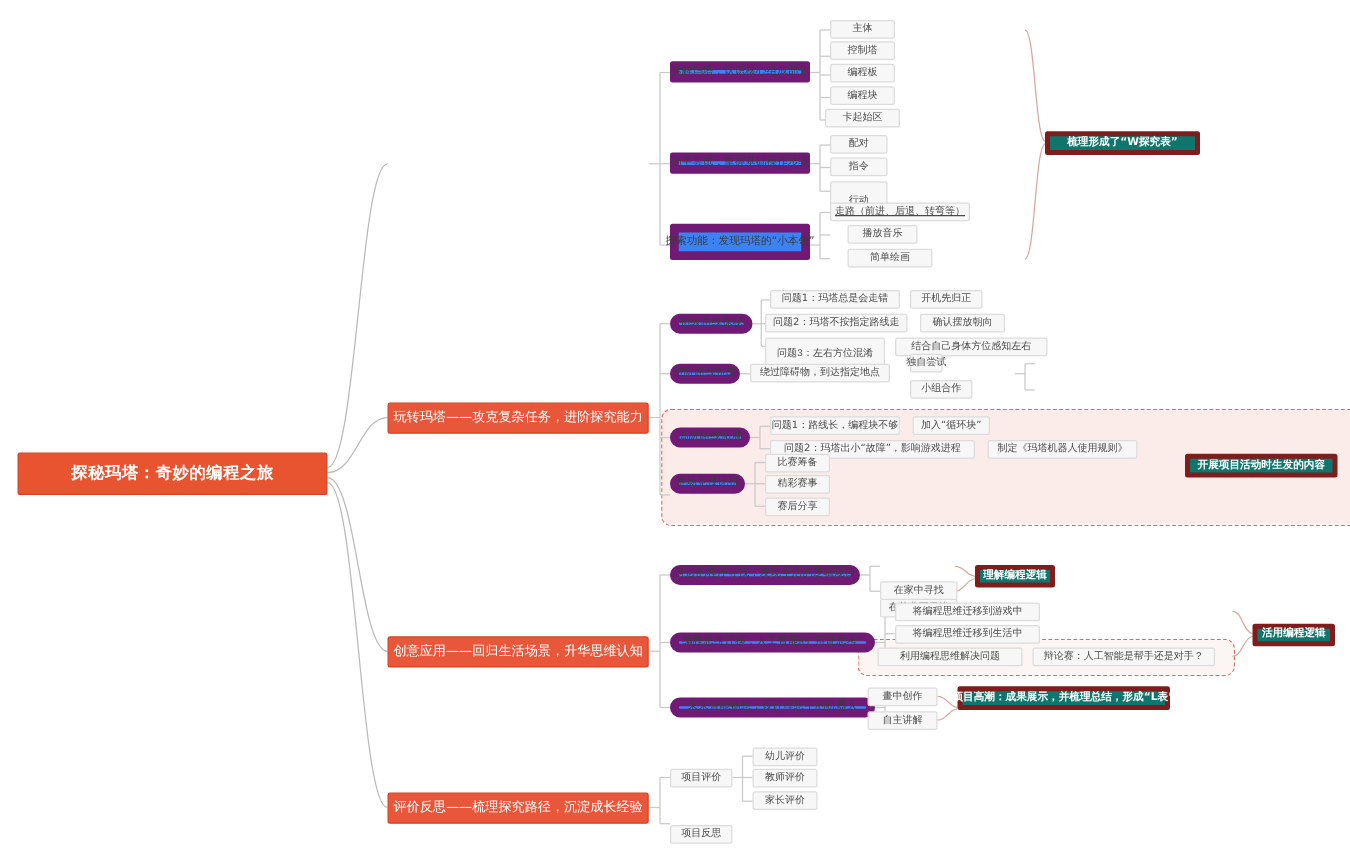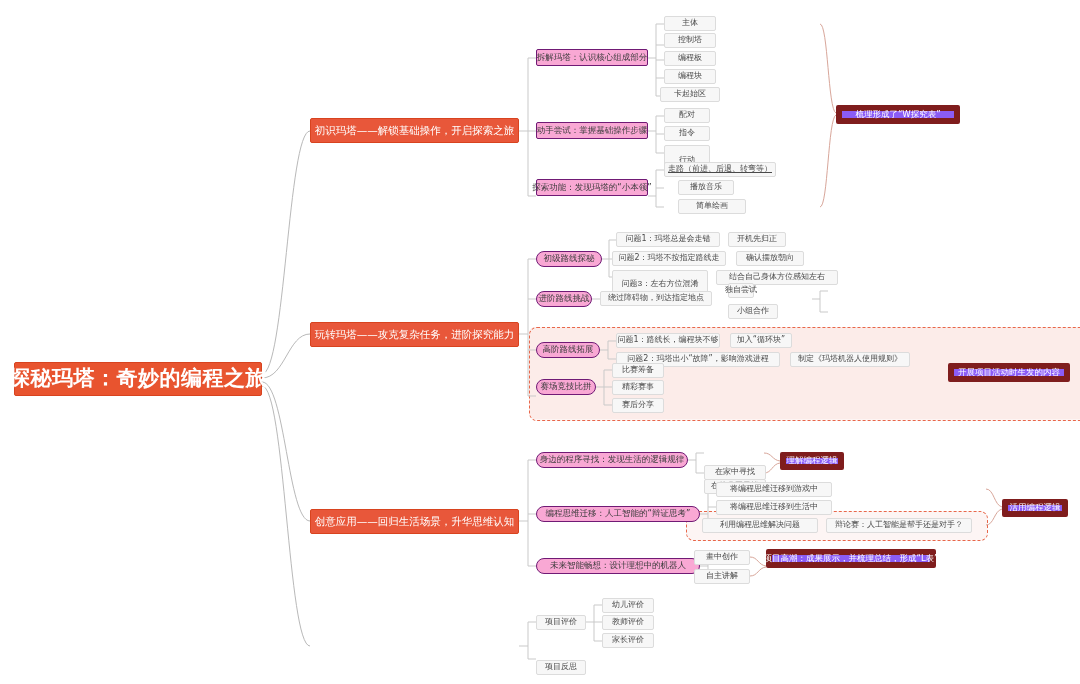--- a/index.html
+++ b/index.html
@@ -4,35 +4,35 @@
 <style>
   html,body{margin:0;padding:0;background:#ffffff;}
   body{font-family:"DejaVu Sans","Liberation Sans",sans-serif;}
   #canvas{position:relative;width:1080px;height:684px;background:#fff;overflow:hidden;}
   #wires{position:absolute;left:0;top:0;width:1080px;height:684px;pointer-events:none;}
 
   .node{position:absolute;box-sizing:border-box;display:flex;align-items:center;justify-content:center;
         text-align:center;line-height:1.1;white-space:nowrap;}
 
   
-  .root{background:#e8542f;border:1px solid #d8431f;color:#ffffff;font-size:21px;font-weight:bold;
+  .root{background:#e8542f;border:1px solid #d8431f;color:#ffffff;font-size:13px;font-weight:bold;
         letter-spacing:.5px;border-radius:2px;}
 
   
   .lvl1{background:#e8573a;border:1px solid #d8431f;color:#ffffff;font-size:10.5px;border-radius:2px;}
 
   
-  .lvl2{background:#f9a8d4;border:1px solid #701a75;color:#3b3b3b;font-size:8.5px;border-radius:9px;}
+  .lvl2{background:#3b82f6;border:7px solid #701a75;color:#3b3b3b;font-size:8.5px;border-radius:9px;}
   .lvl2.sq{border-radius:2px;}
 
   
   .lvl3{background:#f7f7f7;border:1px solid #dcdcdc;color:#4a4a4a;font-size:8px;border-radius:2px;}
 
   
-  .callout{background:#8b5cf6;border:6px solid #7f1d1d;color:#ffffff;font-size:8.5px;border-radius:2px;}
+  .callout{background:#0f766e;border:4px solid #7f1d1d;color:#ffffff;font-size:8.5px;border-radius:2px;font-weight:bold;}
 
   
   .dashed{position:absolute;border:1.2px dashed #e8674a;border-radius:8px;background:rgba(250,233,230,.45);}
   .solidfill{position:absolute;background:#fdeeeb;border-radius:6px;}
 </style>
 </head>
 <body>
 
 <div id="canvas">
 
@@ -148,35 +148,34 @@
       <path d="M586,622 L594,622"></path>
       <path d="M594,605 L594,641"></path>
       <path d="M594,605 L602,605"></path>
         <path d="M594,622 L602,622"></path>
         <path d="M594,641 L602,641"></path>
     </g>
   </svg>
 
   <div class="node root" style="left:14px;top:362px;width:248px;height:34px;">探秘玛塔：奇妙的编程之旅</div>
 
-  <div class="node lvl1" style="left:310px;top:118px;width:209px;height:25px;">初识玛塔——解锁基础操作，开启探索之旅</div>
 
   <div class="node lvl2 sq" style="left:536px;top:49px;width:112px;height:17px;">拆解玛塔：认识核心组成部分</div>
   <div class="node lvl3" style="left:664px;top:16px;width:52px;height:15px;">主体</div>
   <div class="node lvl3" style="left:664px;top:33px;width:52px;height:15px;">控制塔</div>
   <div class="node lvl3" style="left:664px;top:51px;width:52px;height:15px;">编程板</div>
   <div class="node lvl3" style="left:664px;top:69px;width:52px;height:15px;">编程块</div>
   <div class="node lvl3" style="left:660px;top:87px;width:60px;height:15px;">卡起始区</div>
 
   <div class="node lvl2 sq" style="left:536px;top:122px;width:112px;height:17px;">动手尝试：掌握基础操作步骤</div>
   <div class="node lvl3" style="left:664px;top:108px;width:46px;height:15px;">配对</div>
   <div class="node lvl3" style="left:664px;top:126px;width:46px;height:15px;">指令</div>
   <div class="node lvl3" style="left:664px;top:145px;width:46px;height:30px;">行动</div>
 
-  <div class="node lvl2 sq" style="left:536px;top:179px;width:112px;height:17px;">探索功能：发现玛塔的“小本领”</div>
+  <div class="node lvl2 sq" style="left:536px;top:179px;width:112px;height:29px;">探索功能：发现玛塔的“小本领”</div>
   <div class="node lvl3" style="left:664px;top:162px;width:112px;height:15px;text-decoration:underline;">走路（前进、后退、转弯等）</div>
   <div class="node lvl3" style="left:678px;top:180px;width:56px;height:15px;">播放音乐</div>
   <div class="node lvl3" style="left:678px;top:199px;width:68px;height:15px;">简单绘画</div>
 
   <div class="node callout" style="left:836px;top:105px;width:124px;height:19px;">梳理形成了“W探究表”</div>
 
   <div class="node lvl1" style="left:310px;top:322px;width:209px;height:25px;">玩转玛塔——攻克复杂任务，进阶探究能力</div>
 
   <div class="node lvl2" style="left:536px;top:251px;width:66px;height:16px;">初级路线探秘</div>
   <div class="node lvl3" style="left:616px;top:232px;width:104px;height:15px;">问题1：玛塔总是会走错</div>
@@ -217,20 +216,21 @@
   <div class="node lvl3" style="left:702px;top:518px;width:116px;height:15px;">利用编程思维解决问题</div>
   <div class="node lvl3" style="left:826px;top:518px;width:146px;height:15px;">辩论赛：人工智能是帮手还是对手？</div>
 
   <div class="node lvl2" style="left:536px;top:558px;width:164px;height:16px;">未来智能畅想：设计理想中的机器人</div>
   <div class="node lvl3" style="left:694px;top:550px;width:56px;height:15px;">畫中创作</div>
   <div class="node lvl3" style="left:694px;top:569px;width:56px;height:15px;">自主讲解</div>
   <div class="node callout" style="left:766px;top:549px;width:170px;height:19px;">项目高潮：成果展示，并梳理总结，形成“L表”</div>
 
   <div class="node callout" style="left:1002px;top:499px;width:66px;height:18px;">活用编程逻辑</div>
 
+  <div class="node lvl1" style="left:310px;top:634px;width:209px;height:25px;">评价反思——梳理探究路径，沉淀成长经验</div>
 
   <div class="node lvl3" style="left:536px;top:615px;width:50px;height:15px;">项目评价</div>
   <div class="node lvl3" style="left:602px;top:598px;width:52px;height:15px;">幼儿评价</div>
   <div class="node lvl3" style="left:602px;top:615px;width:52px;height:15px;">教师评价</div>
   <div class="node lvl3" style="left:602px;top:633px;width:52px;height:15px;">家长评价</div>
 
   <div class="node lvl3" style="left:536px;top:660px;width:50px;height:15px;">项目反思</div>
 
 </div>
 

